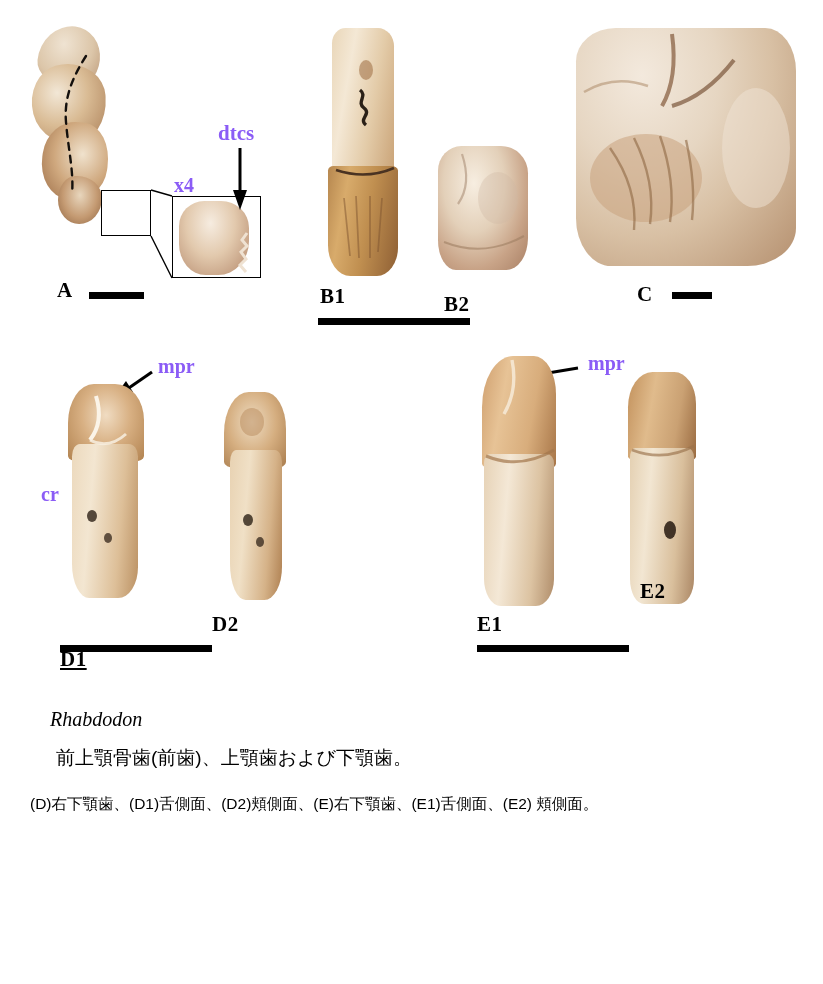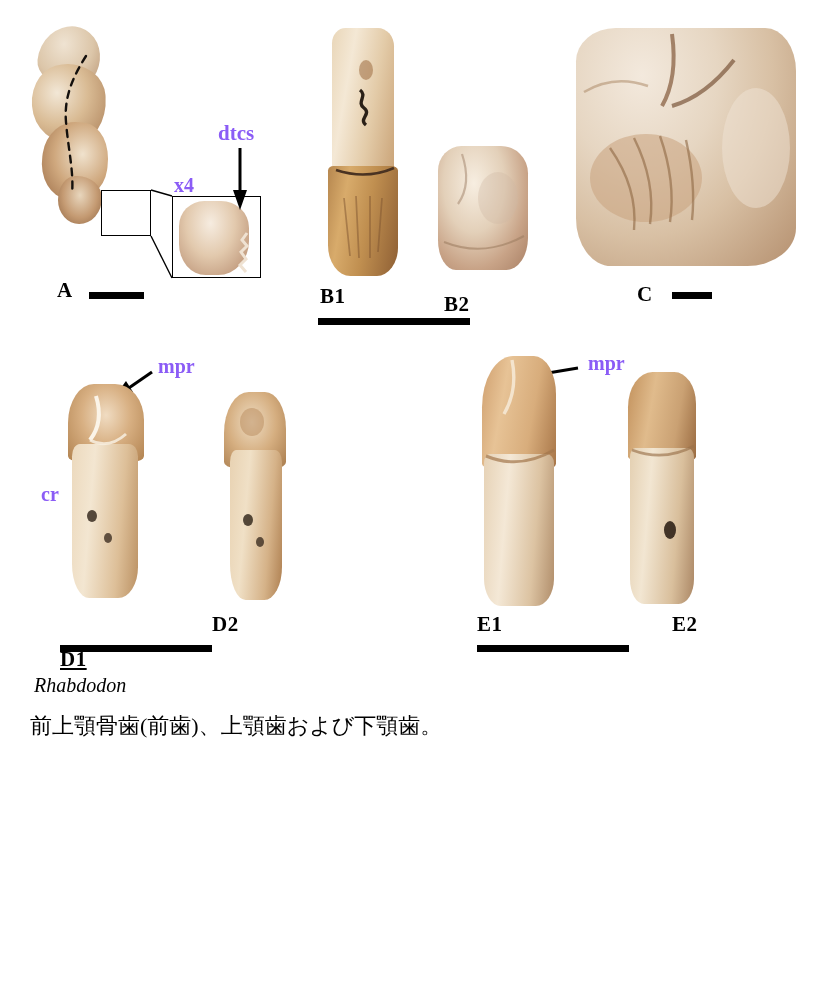--- a/index.html
+++ b/index.html
@@ -48,35 +48,35 @@
   .inset-box {
     position: absolute;
     border: 1.6px solid #000;
     box-sizing: border-box;
   }
 
   
   .caption {
     position: absolute;
     left: 0;
-    top: 656px;
+    top: 690px;
     width: 676px;
-    padding: 0 8px;
+    padding: 0 24px;
     box-sizing: border-box;
   }
   .genus {
     font-family: "Liberation Serif", serif;
     font-style: italic;
     font-size: 20px;
     margin: 18px 0 0 26px;
   }
   .subtitle {
-    font-family: Liberation Serif, serif;
-    font-size: 22px;
-    margin: 14px 0 0 22px;
+    font-family: Liberation Sans, sans-serif;
+    font-size: 19px;
+    margin: 14px 0 0 32px;
   }
   .cap-line {
     font-family: "Liberation Sans", sans-serif;
     font-size: 15.5px;
     margin: 0 0 0 6px;
     line-height: 1.62;
     white-space: nowrap;
   }
   .cap-gap { height: 20px; }
   .cap-gap-sm { height: 16px; }
@@ -261,23 +261,24 @@
         border-radius:8% 10% 24% 22% / 6% 6% 16% 16%;"></div>
     <svg width="74" height="232" style="position:absolute;left:0;top:0;">
       <ellipse cx="44" cy="158" rx="6" ry="9" fill="#26190f" opacity="0.85"></ellipse>
       <path d="M6 78 q32 12 62 -4" stroke="#9a724b" stroke-width="2.6" fill="none" opacity="0.65"></path>
     </svg>
   </div>
 
   <span class="annot" style="left:588px;top:352px;">mpr</span>
 
   <span class="label" style="left:477px;top:612px;">E1</span>
-  <span class="label" style="left:640px;top:612px;margin-left:32px;">E2</span>
+  <span class="label" style="left:640px;top:579px;">E2</span>
   <div class="scalebar" style="left:477px;top:645px;width:152px;"></div>
 
 </div>
 
 <div class="caption">
   <div class="genus">Rhabdodon</div>
   <div class="subtitle">前上顎骨歯(前歯)、上顎歯および下顎歯。</div>
   <div class="cap-gap"></div>
+  <div class="cap-line">(D)右下顎歯、(D1)舌側面、(D2)頬側面、(E)右下顎歯、(E1)舌側面、(E2) 頬側面。</div>
   <div class="cap-gap-sm"></div>
 </div>
 
 </body></html>

